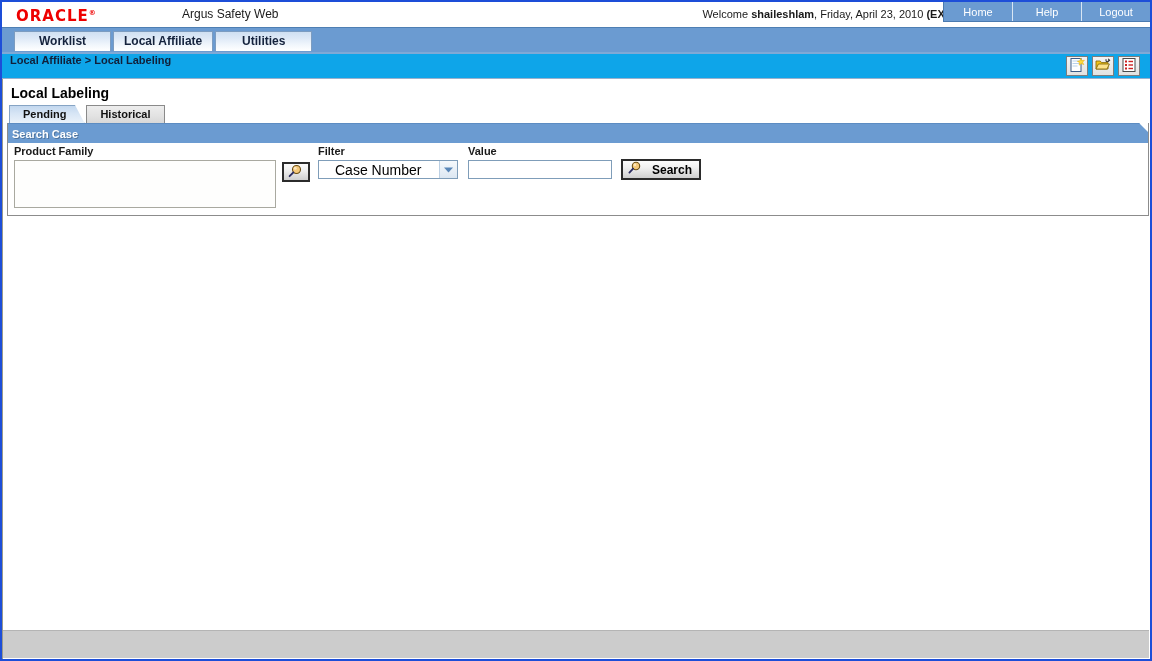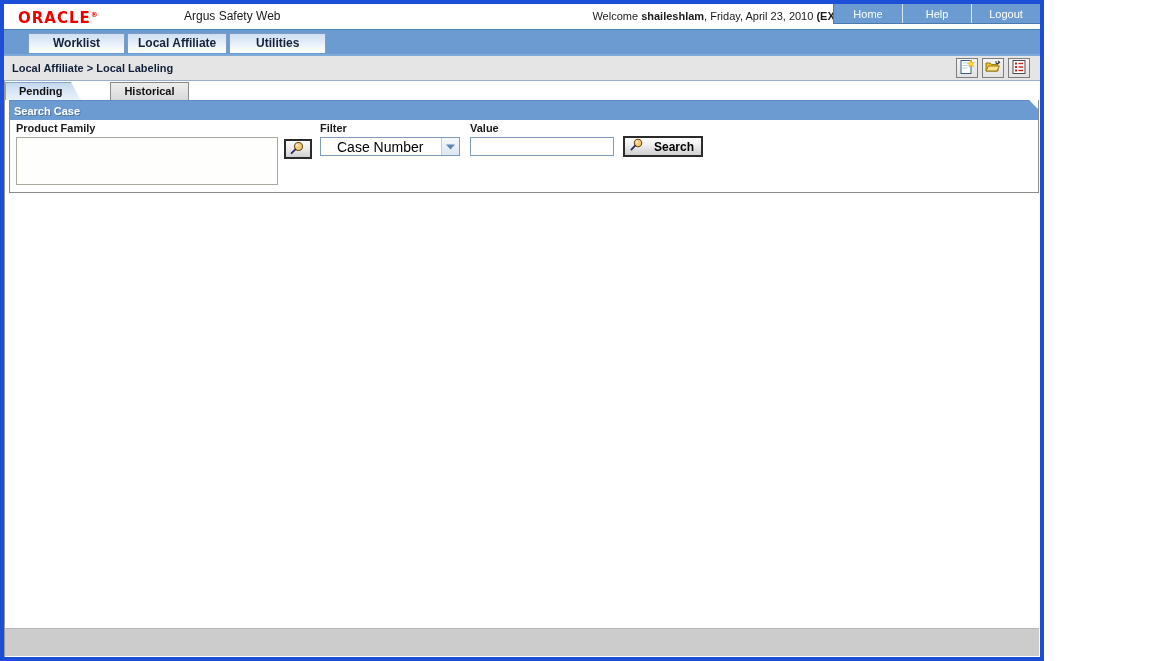--- a/index.html
+++ b/index.html
@@ -11,24 +11,24 @@
     width: 1152px;
     height: 661px;
     overflow: hidden;
     background: #ffffff;
     font-family: "Liberation Sans", sans-serif;
     font-size: 12px;
     color: #000000;
   }
   .app {
     position: relative;
-    width: 1044px;
+    width: 1152px;
     height: 661px;
     box-sizing: border-box;
-    border: 4px solid #1d4ed8;
+    border: 2px solid #1d4ed8;
     background: #ffffff;
     overflow: hidden;
   }
 
   
   .topbar {
     position: relative;
     height: 24px;
     background: #ffffff;
     border-bottom: 1px solid #ffffff;
@@ -93,21 +93,21 @@
 
   
   .navbar {
     position: relative;
     height: 24px;
     background: #6b9bd1;
     border-top: 1px solid #4e7fb3;
     border-bottom: 2px solid #7fa9d6;
     display: flex;
     align-items: flex-start;
-    padding-left: 24px;
+    padding-left: 12px;
   }
   .navtab {
     height: 20px;
     line-height: 19px;
     min-width: 97px;
     margin-top: 3px;
     margin-right: 2px;
     text-align: center;
     font-size: 12px;
     font-weight: bold;
@@ -117,24 +117,23 @@
     border-bottom: none;
     cursor: pointer;
     box-sizing: border-box;
     padding: 0 10px;
   }
 
   
   .breadcrumb-bar {
     position: relative;
     height: 24px;
-    background: #e5e5e5;
+    background: #0ea5e9;
     border-bottom: 1px solid #9ab0cc;
     display: flex;
-    align-items: center;
     padding-left: 8px;
   }
   .breadcrumb-text {
     font-size: 11px;
     font-weight: bold;
     color: #11203a;
   }
   .toolbar-icons {
     position: absolute;
     right: 10px;
@@ -166,23 +165,23 @@
     font-size: 14px;
     font-weight: bold;
     color: #000000;
     padding: 6px 0 3px 8px;
   }
 
   
   .subtabs {
     position: relative;
     height: 19px;
+    padding-left: 6px;
     display: flex;
     align-items: flex-end;
-    gap: 28px;
   }
   .subtab {
     position: relative;
     height: 18px;
     line-height: 17px;
     padding: 0 13px;
     font-size: 11px;
     font-weight: bold;
     color: #111111;
     border: 1px solid #8a8a8a;
@@ -415,20 +414,21 @@
             <rect x="7.5" y="7.3" width="4.5" height="1.4" fill="#cc2222"></rect>
             <rect x="7.5" y="10.8" width="4.5" height="1.4" fill="#cc2222"></rect>
           </svg>
         </span>
       </div>
     </div>
   </div>
 
   <div class="page">
 
+    <div class="page-title">Local Labeling</div>
 
     <div class="subtabs">
       <div class="subtab active">Pending</div>
       <div class="subtab inactive">Historical</div>
     </div>
 
     <div class="panel">
       <div class="panel-header">
         <span class="panel-header-title">Search Case</span>
       </div>

